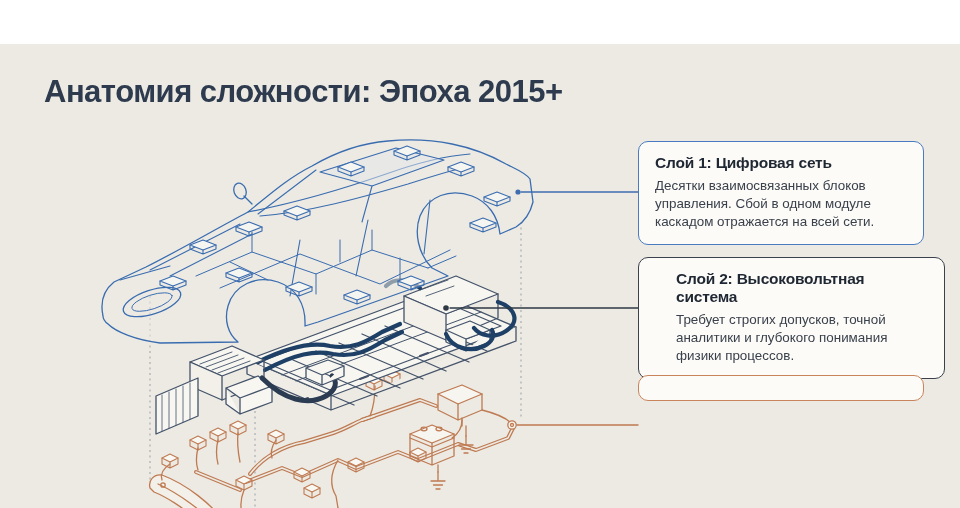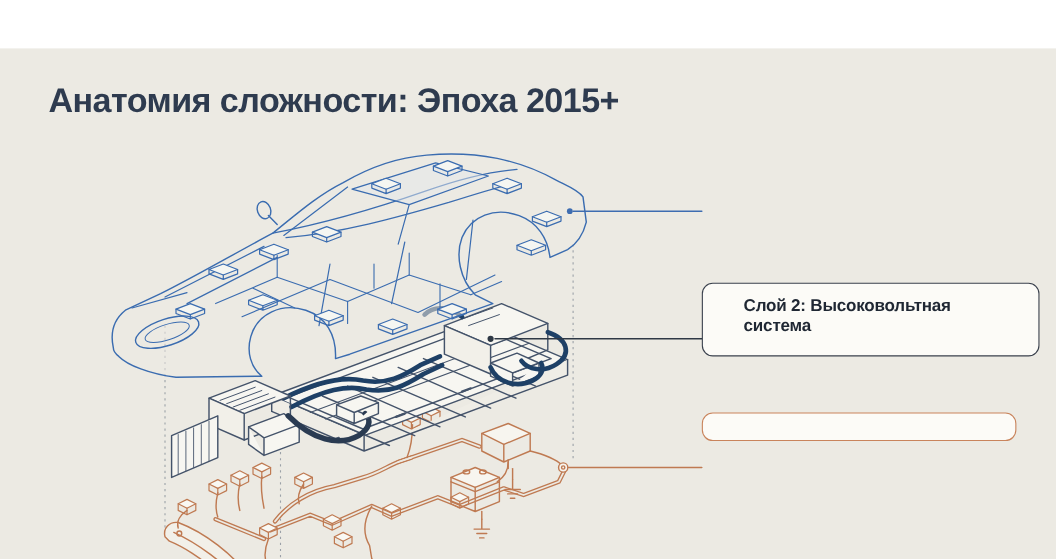--- a/index.html
+++ b/index.html
@@ -207,20 +207,25 @@
       <g stroke="#2E3845" stroke-width="1.4">
         <path d="M450,264 H638"></path>
         <circle cx="446" cy="264" r="2.8" fill="#2E3845" stroke="none"></circle>
       </g>
       <g stroke="#BF7A52" stroke-width="1.4">
         <path d="M517,381 H638"></path>
       </g>
     </g>
   </svg>
 
+  <div class="card layer1">
+    <h3>Слой 1: Цифровая сеть</h3>
+    <p>Десятки взаимосвязанных блоков управления. Сбой в одном модуле каскадом отражается на всей сети.</p>
+  </div>
   <div class="card layer2">
     <h3>Слой 2: Высоковольтная система</h3>
+    <p>Требует строгих допусков, точной аналитики и глубокого понимания физики процессов.</p>
   </div>
   <div class="card layer3">
   </div>
 
   <div class="bottom-strip"></div>
 </div>
 
 </body></html>

